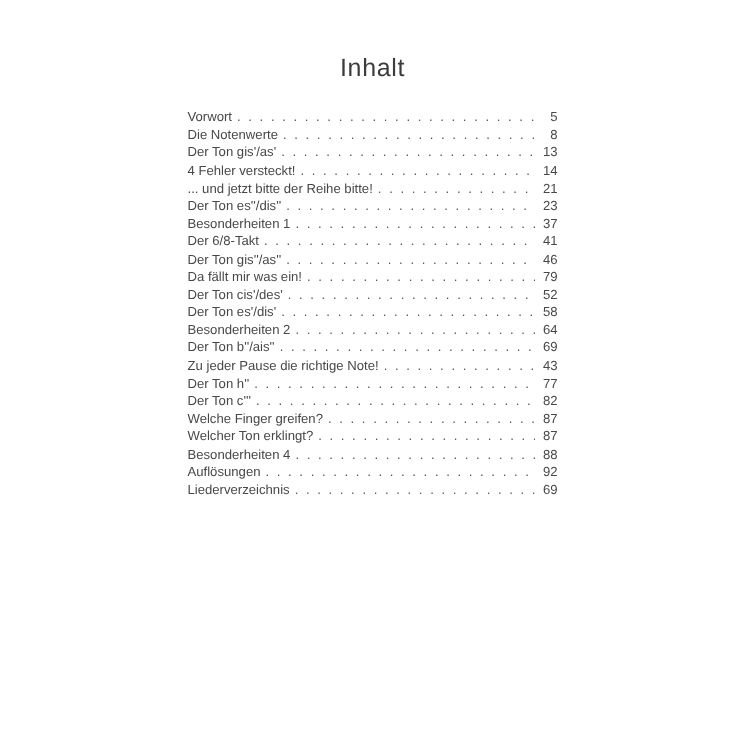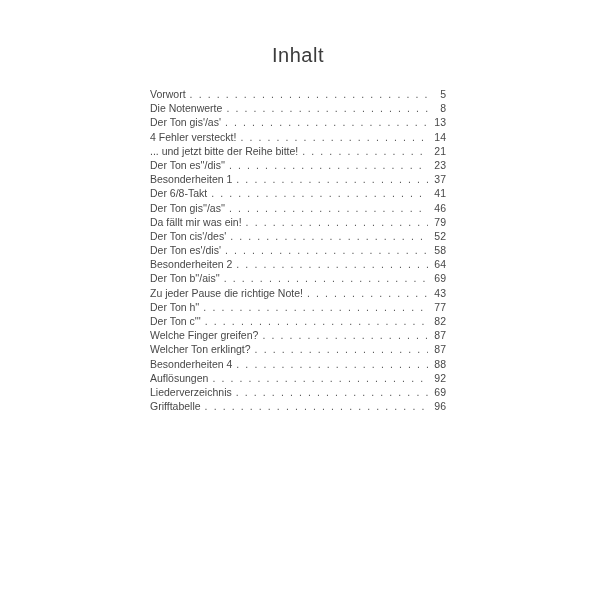--- a/index.html
+++ b/index.html
@@ -198,19 +198,14 @@
     <span class="dots"></span>
     <span class="num">92</span>
   </div>
 
   <div class="row">
     <span class="label">Liederverzeichnis</span>
     <span class="dots"></span>
     <span class="num">69</span>
   </div>
 
-  <div class="row">
-    <span class="label">Grifftabelle</span>
-    <span class="dots"></span>
-    <span class="num">96</span>
-  </div>
 </div>
 </div>
 
 </body></html>

